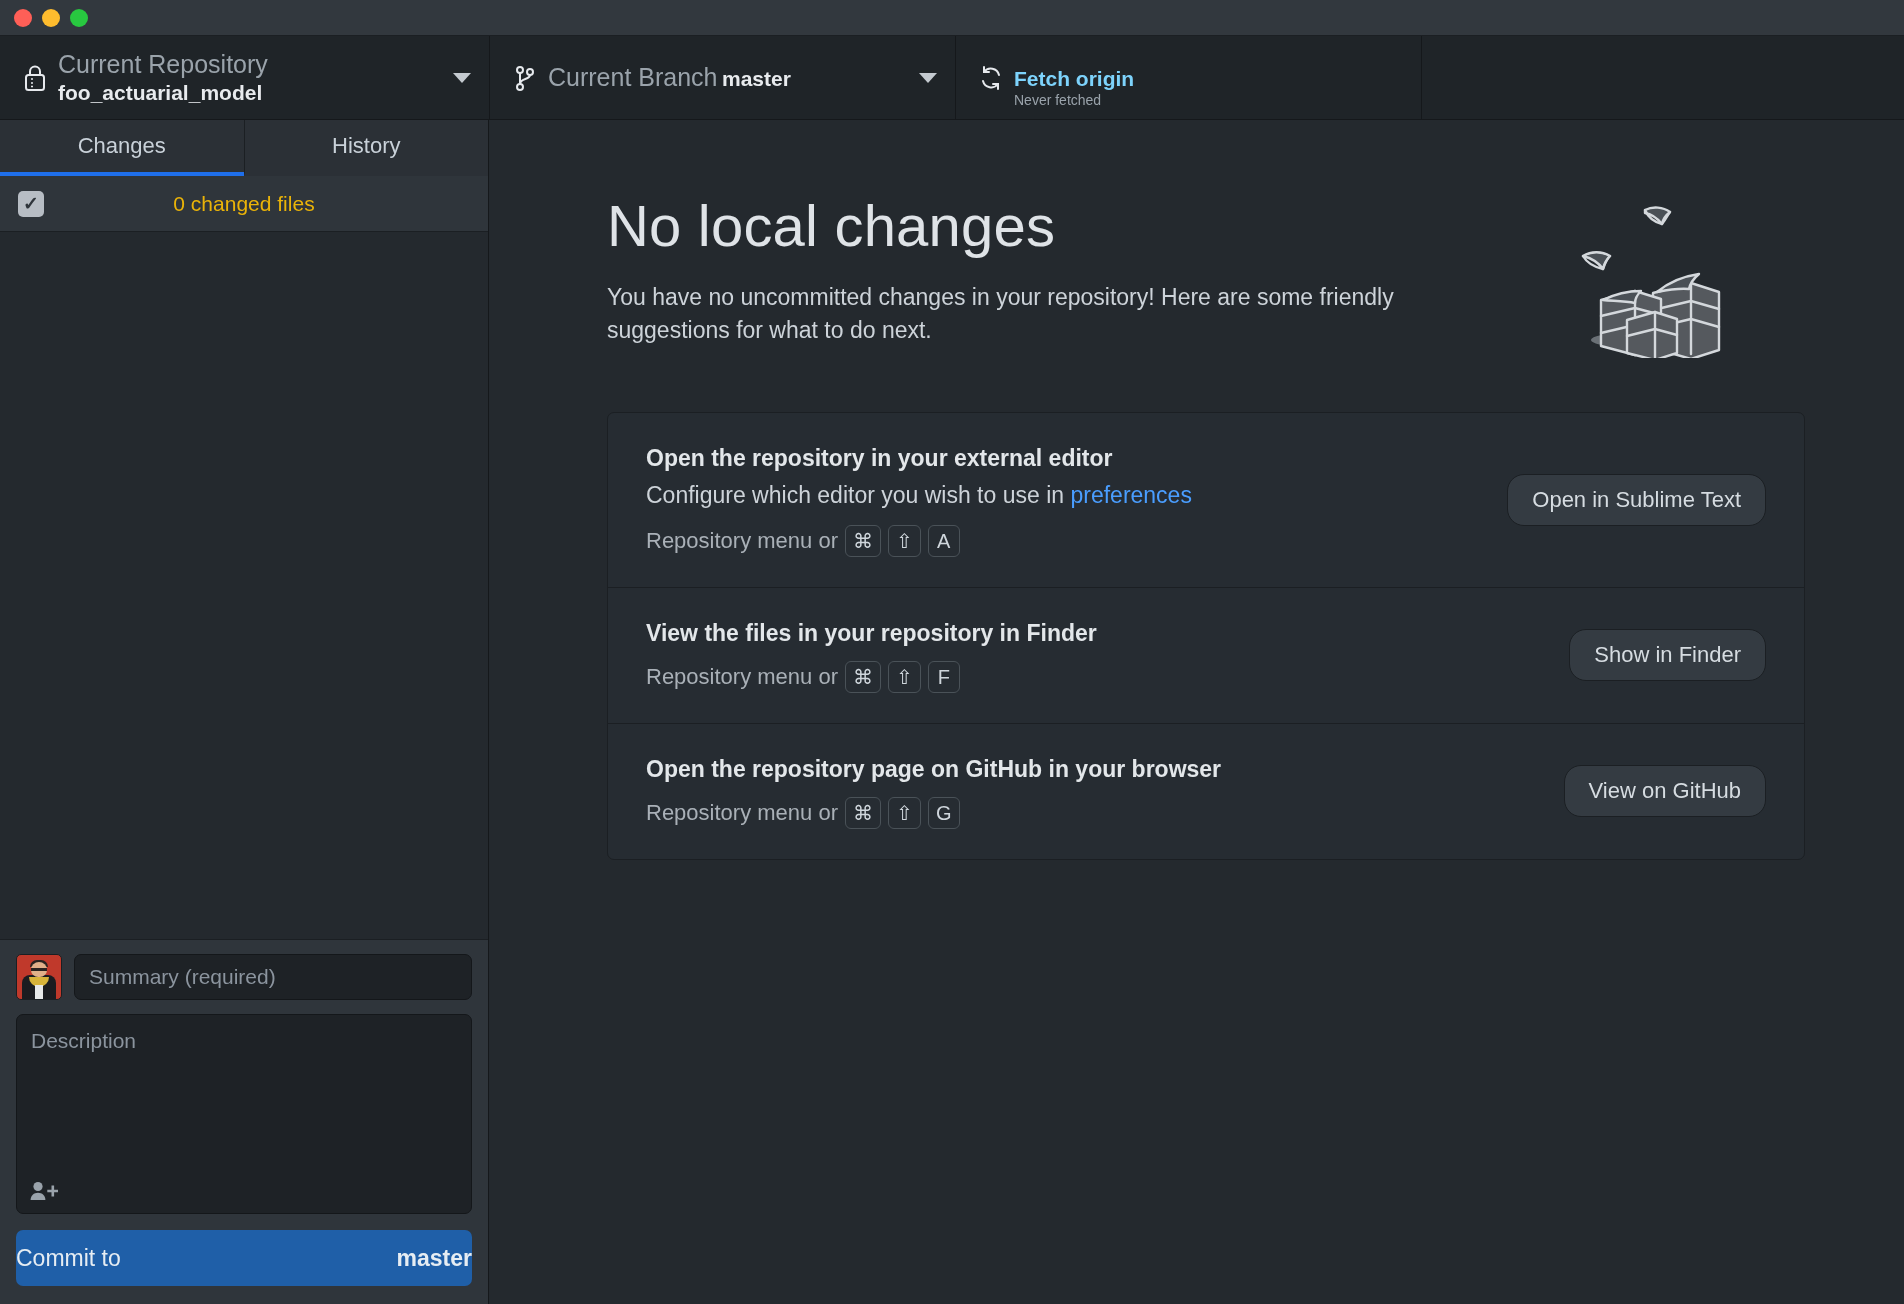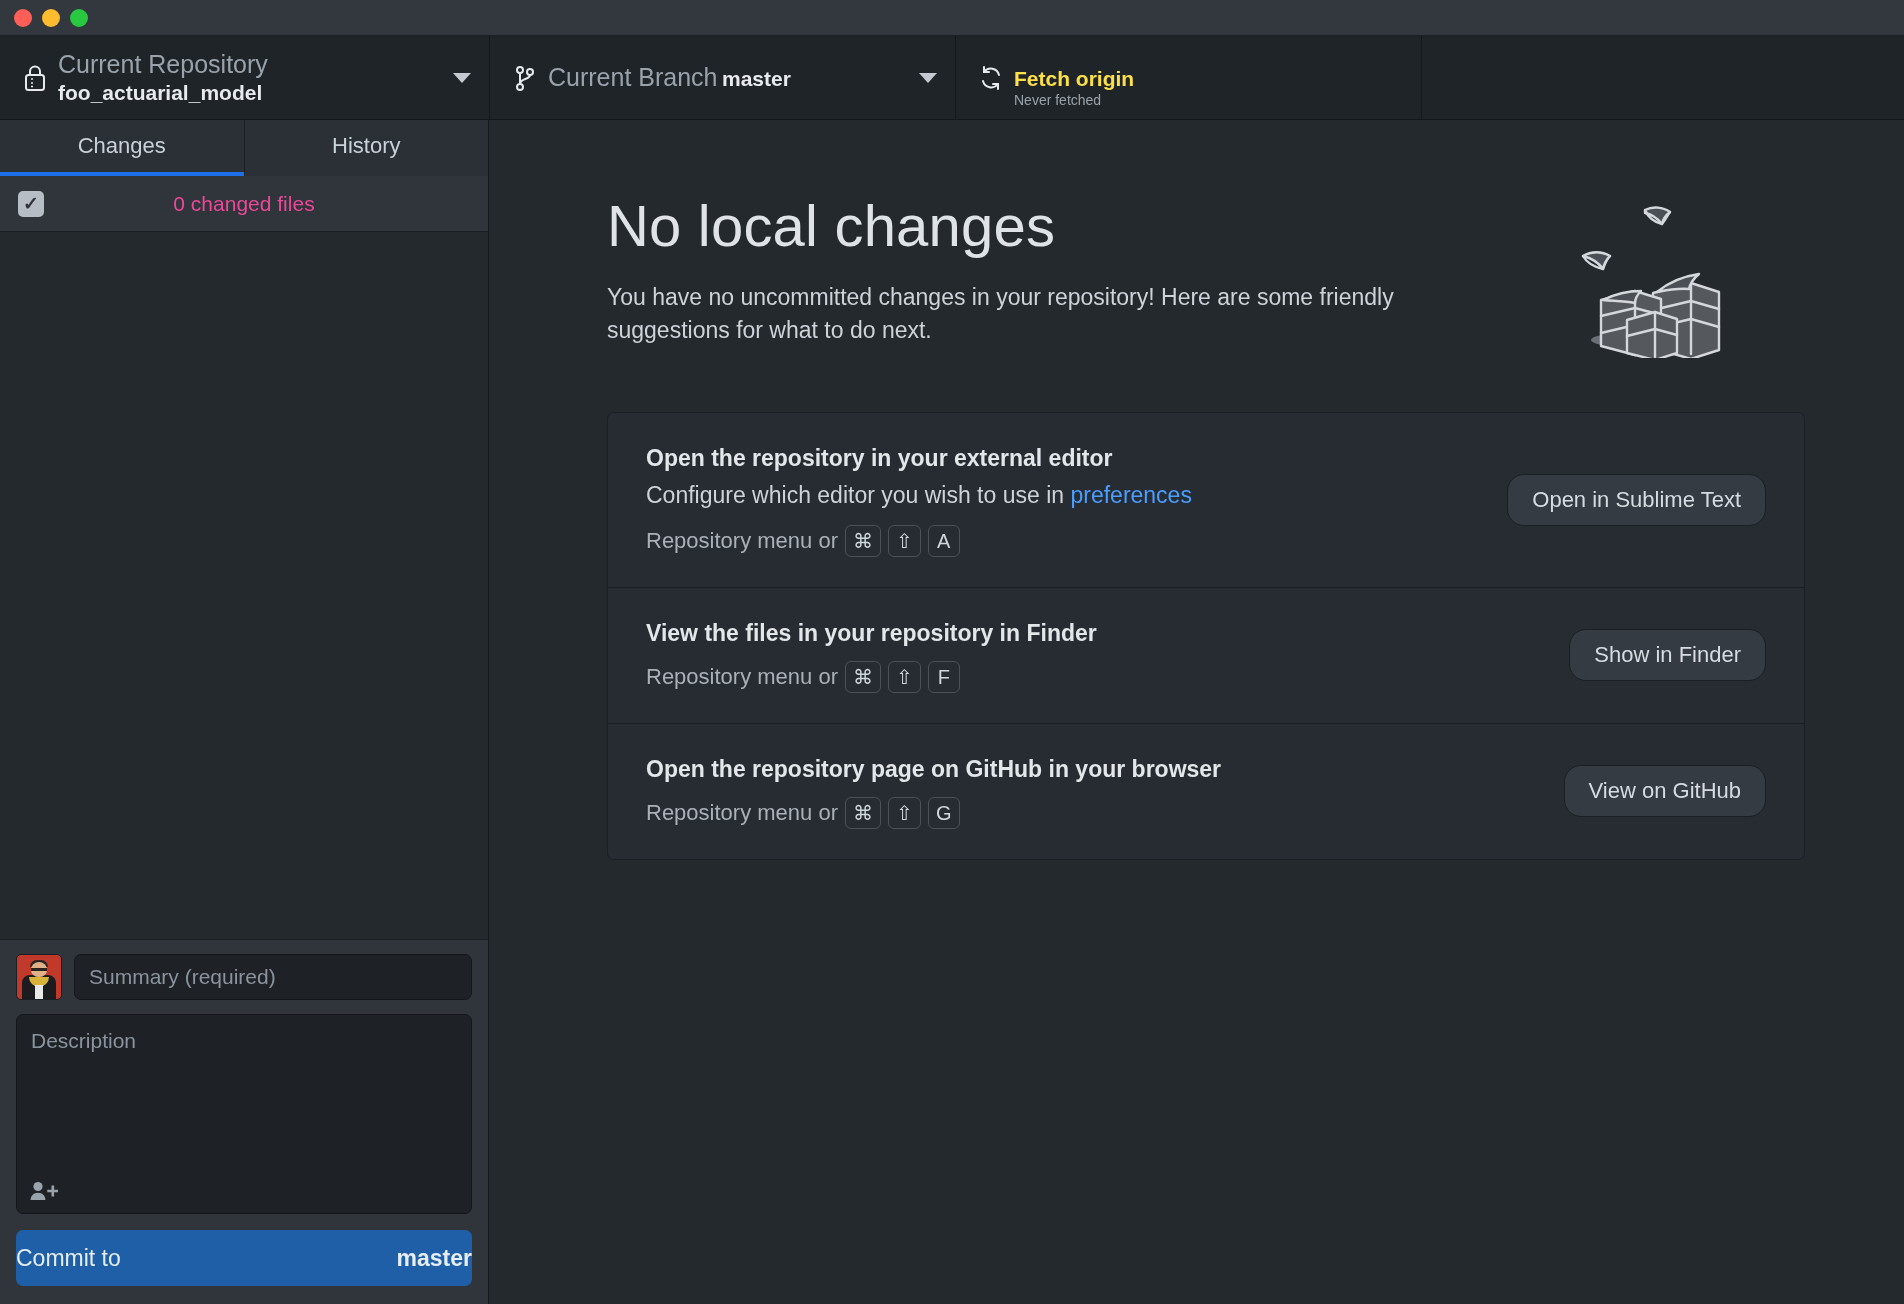--- a/index.html
+++ b/index.html
@@ -39,21 +39,21 @@
     position: relative;
   }
   .tb-repo { width: 490px; }
   .tb-branch { width: 466px; }
   .tb-fetch { width: 466px; }
   .tb-rest { flex: 1; border-right: none; }
   .tb-ico { width: 34px; flex: 0 0 34px; display: flex; align-items: center; justify-content: center; color: #e6e9ed; }
   .tb-text { flex: 1; min-width: 0; padding-left: 6px; }
   .tb-label { font-size: 25px; color: #9aa3ab; line-height: 1.22; white-space: nowrap; }
   .tb-value { font-size: 21px; color: #e8ebee; font-weight: bold; line-height: 1.22; white-space: nowrap; overflow: hidden; text-overflow: ellipsis; }
-  .tb-fetch .tb-label { color: #fde047; font-weight: bold; font-size: 21px; order: -1; margin-top: 20px; }
+  .tb-fetch .tb-label { color: #7dd3fc; font-weight: bold; font-size: 21px; order: -1; margin-top: 20px; }
   .tb-fetch .tb-value { color: #9aa3ab; font-weight: normal; font-size: 14px; }
   .tb-fetch .tb-text { display: flex; flex-direction: column; }
   .caret {
     width: 0; height: 0;
     border-left: 9px solid transparent;
     border-right: 9px solid transparent;
     border-top: 10px solid #c4cad0;
     margin-left: 10px;
   }
 
@@ -85,21 +85,21 @@
     display: flex; align-items: center;
     border-bottom: 1px solid #1b1f23;
     padding: 0 18px;
   }
   .cbx {
     width: 26px; height: 26px; flex: 0 0 26px;
     background: #b7bdc4; border-radius: 5px;
     display: flex; align-items: center; justify-content: center;
     color: #2f353b; font-size: 19px; line-height: 1; font-weight: bold;
   }
-  .files-count { flex: 1; text-align: center; font-size: 21px; color: #ec4899; padding-right: 26px; }
+  .files-count { flex: 1; text-align: center; font-size: 21px; color: #eab308; padding-right: 26px; }
 
   .file-list { flex: 1; background: #24292e; min-height: 0; }
 
   
   .commit-panel {
     flex: 0 0 auto;
     background: #2f353b;
     border-top: 1px solid #1b1f23;
     padding: 14px 16px 18px 16px;
   }

